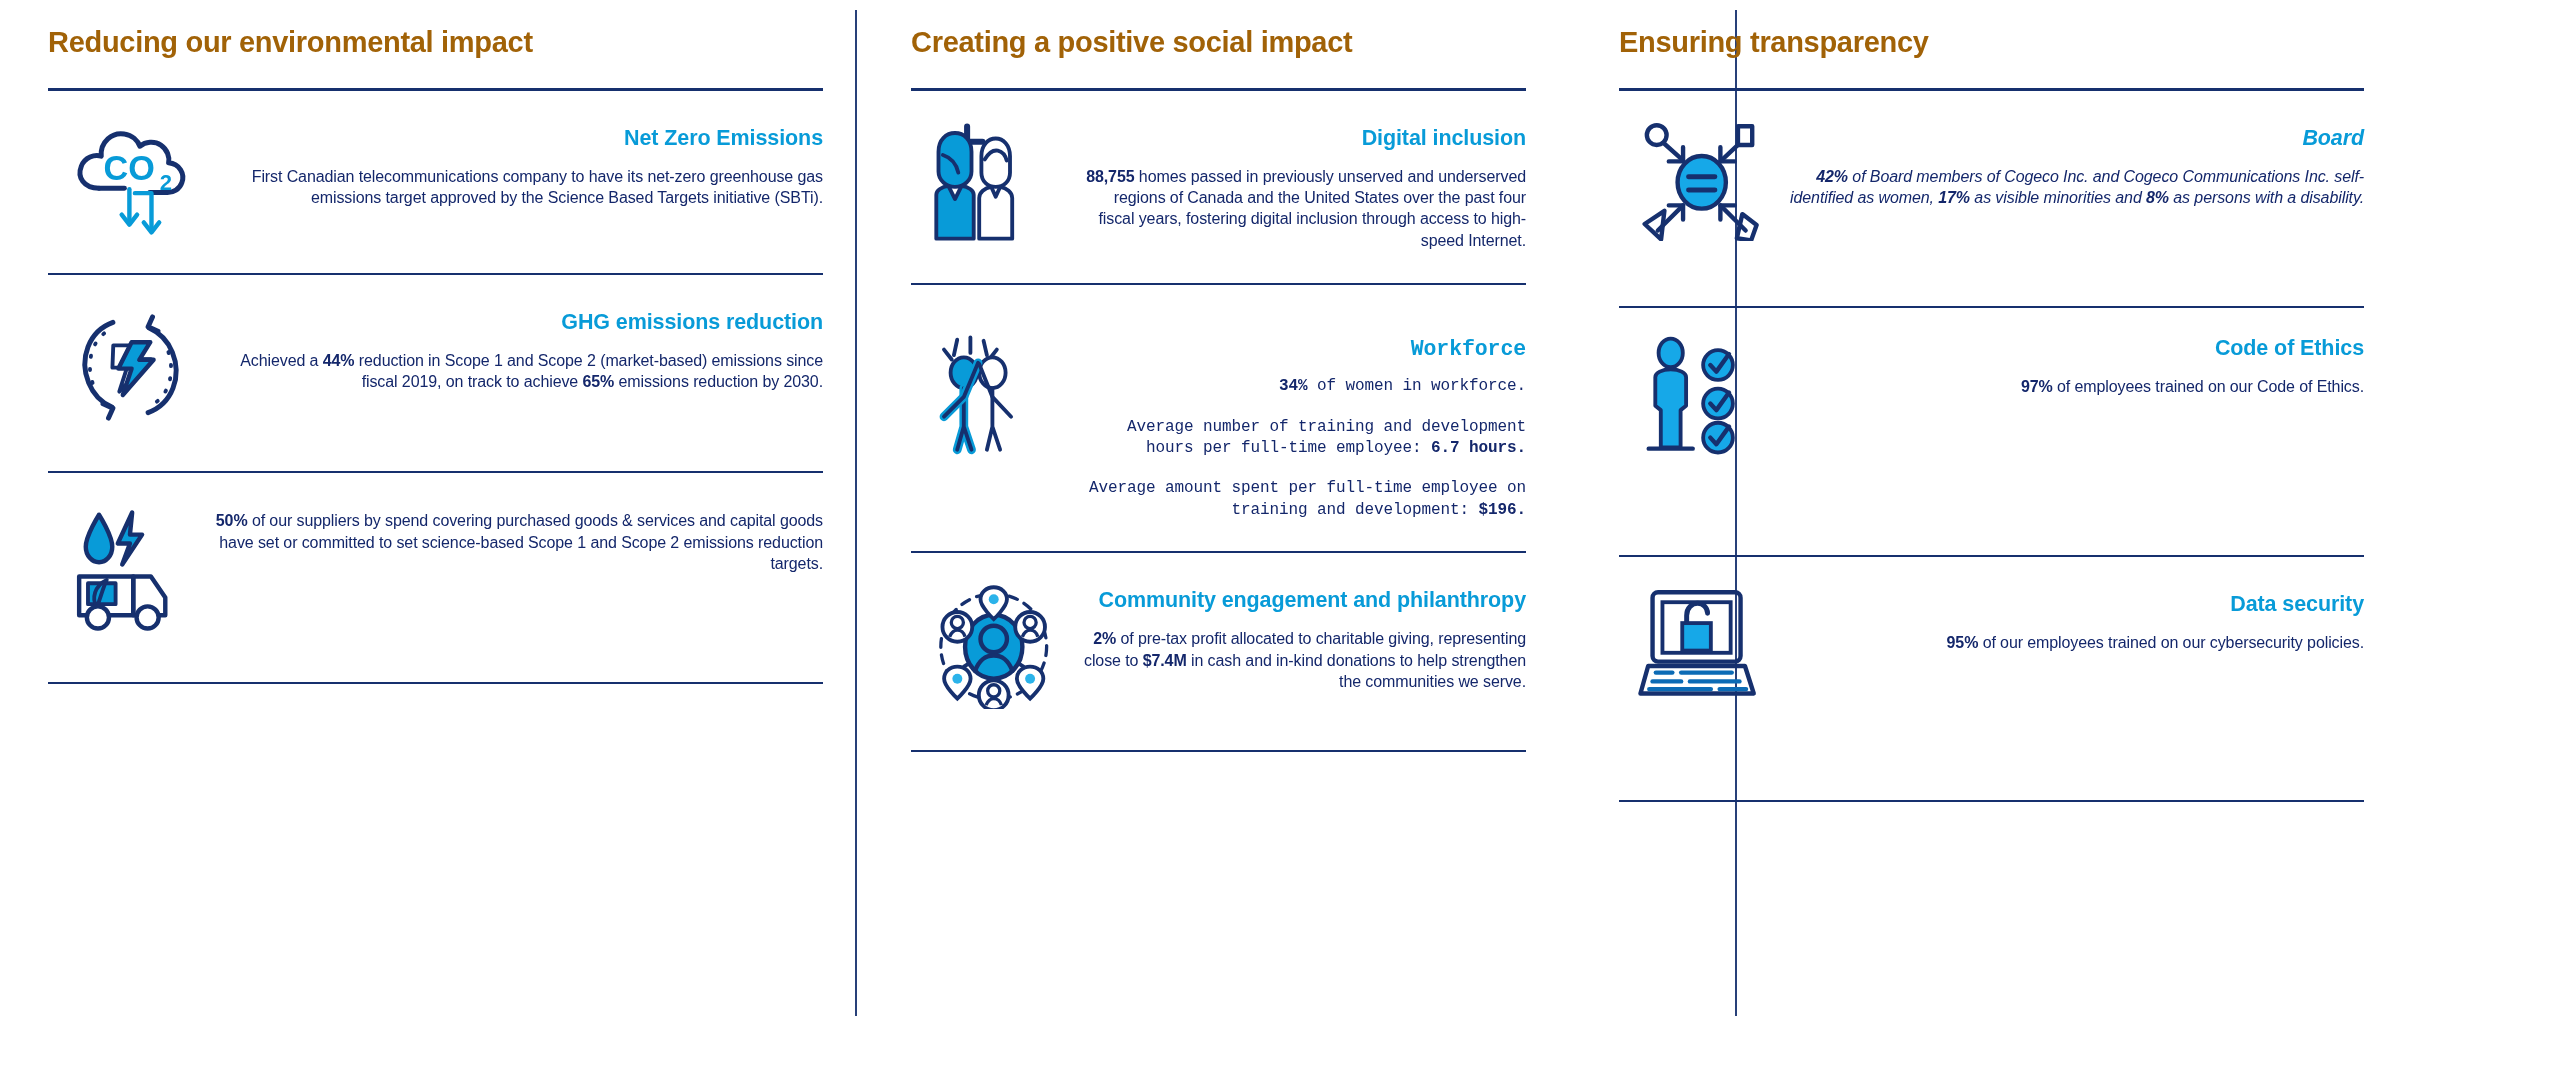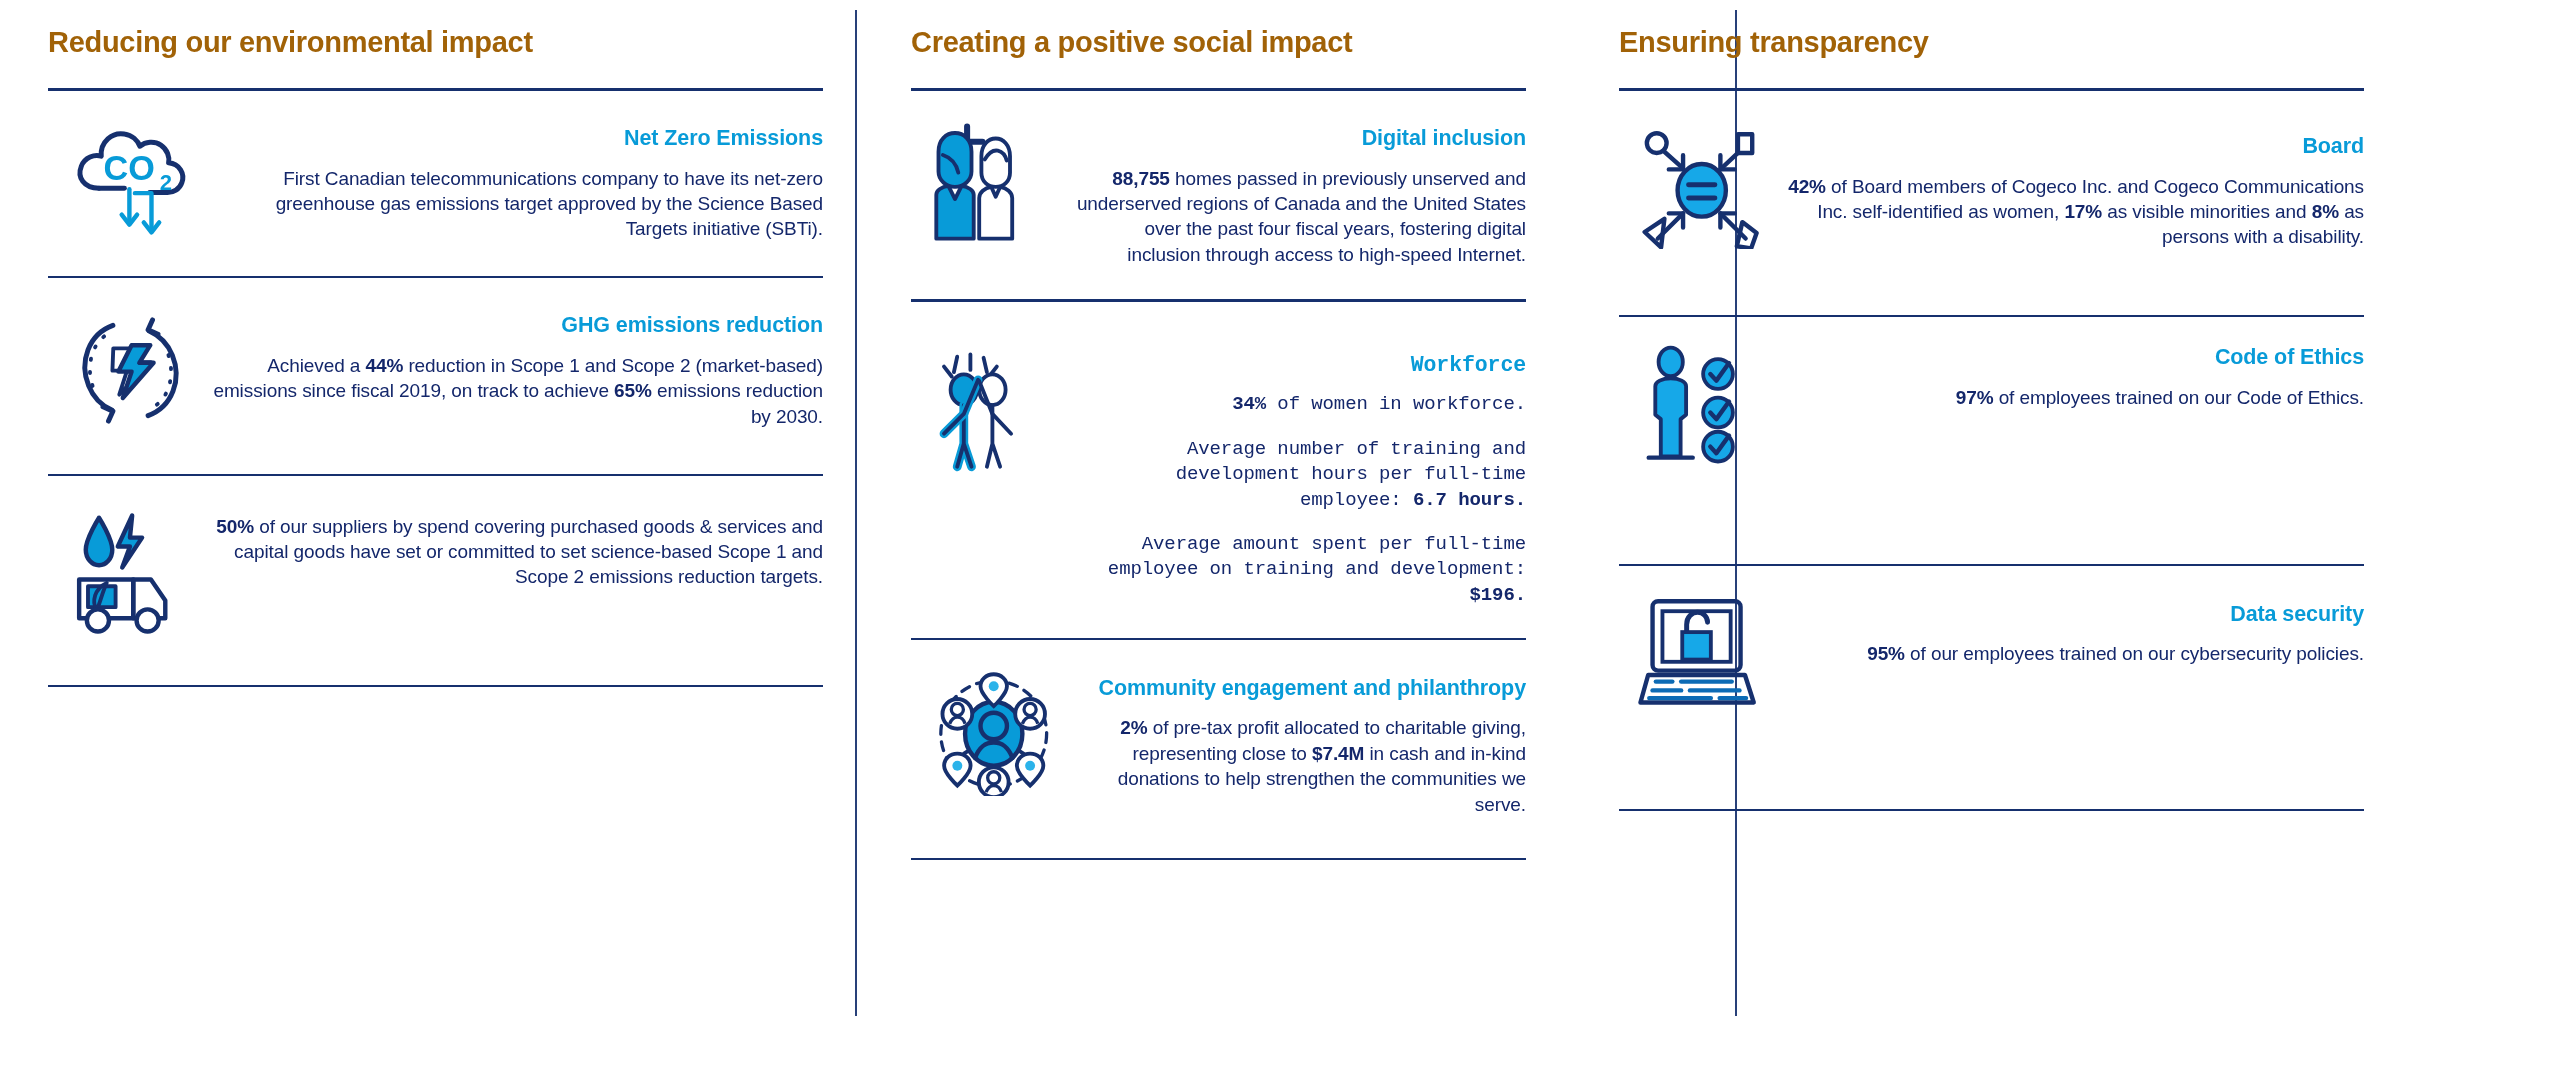--- a/index.html
+++ b/index.html
@@ -40,21 +40,21 @@
     display: flex; align-items: flex-start; justify-content: center;
   }
   .icon-wrap svg { display: block; }
   .block-body { flex: 1 1 auto; padding-top: 3.3px; text-align: right; }
 
   .block-title {
     color: #089BD8; font-size: 21.5px; font-weight: bold;
     line-height: 1.18; margin-bottom: 14.3px; letter-spacing: -0.1px;
   }
   .block-text {
-    color: #14276b; font-size: 19px; line-height: 1.34;
+    color: #14276b; font-size: 16px; line-height: 1.34;
     letter-spacing: -0.1px;
   }
   .block-text + .block-text { margin-top: 18.7px; }
   .block-text b { font-weight: bold; }
 </style>
 </head>
 <body>
 
 <div class="page">
 
@@ -234,21 +234,21 @@
         </div>
       </div>
 
       <div class="hrule" style="margin-top:41px;"></div>
     </div>
 
     <div class="col col-3">
       <div class="col-head">Ensuring transparency</div>
       <div class="hrule hrule-top"></div>
 
-      <div class="block" style="margin-top:40px;">
+      <div class="block" style="margin-top:32px;font-style:italic;">
         <div class="icon-wrap">
           <svg width="124" height="118" viewBox="0 0 225 215">
             <circle cx="30" cy="22" r="18" fill="none" stroke="#16306e" stroke-width="8"></circle>
             <path d="M42 36 L78 68" fill="none" stroke="#16306e" stroke-width="8" stroke-linecap="round"></path>
             <path d="M78 44 L78 70 L52 70" fill="none" stroke="#16306e" stroke-width="8" stroke-linecap="round" stroke-linejoin="round"></path>
             <rect x="178" y="6" width="26" height="34" fill="none" stroke="#16306e" stroke-width="8" stroke-linejoin="round"></rect>
             <path d="M178 40 L146 70" fill="none" stroke="#16306e" stroke-width="8" stroke-linecap="round"></path>
             <path d="M146 44 L146 70 L172 70" fill="none" stroke="#16306e" stroke-width="8" stroke-linecap="round" stroke-linejoin="round"></path>
             <path d="M32 196 L78 150" fill="none" stroke="#16306e" stroke-width="8" stroke-linecap="round"></path>
             <path d="M78 176 L78 150 L52 150" fill="none" stroke="#16306e" stroke-width="8" stroke-linecap="round" stroke-linejoin="round"></path>

